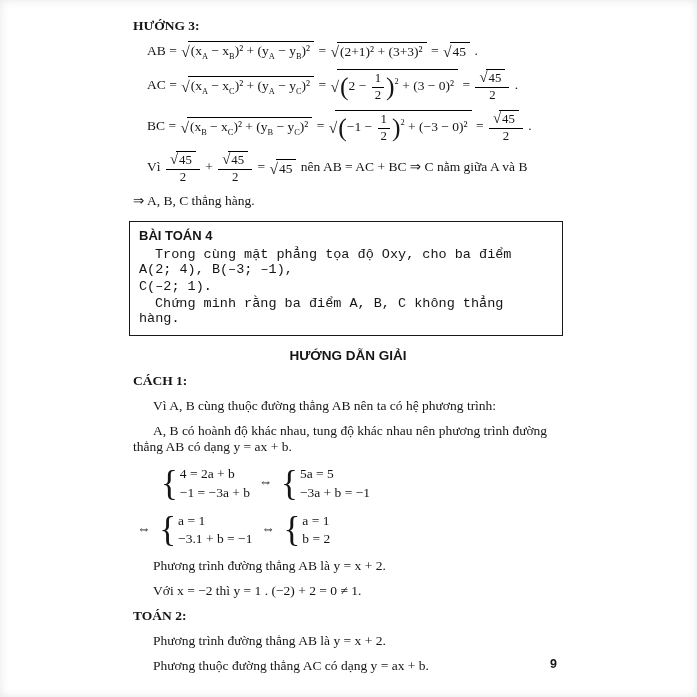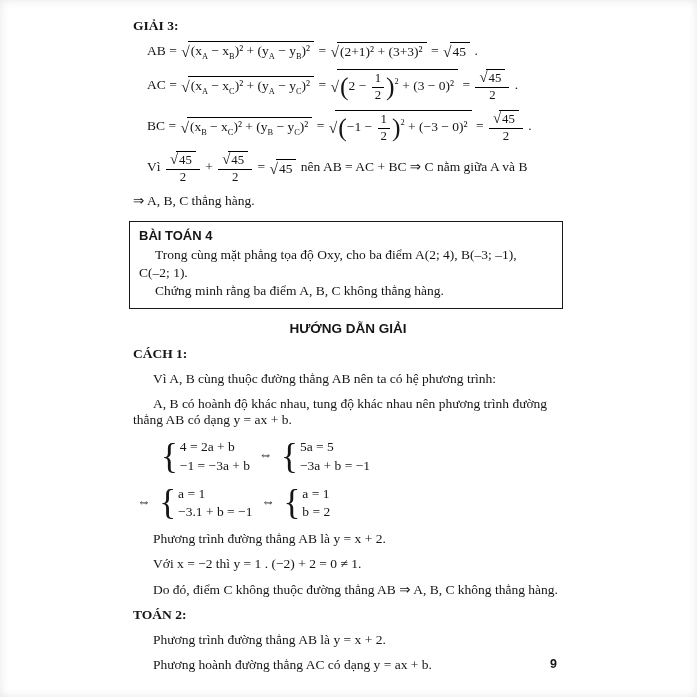--- a/index.html
+++ b/index.html
@@ -31,21 +31,21 @@
   .problem-box {
     border: 1.3px solid #1a1a1a;
     padding: 4px 25px 7px 9px;
     margin: 10px 0 12px -4px;
   }
   .box-title {
     font-family: "Liberation Sans", sans-serif;
     font-weight: bold; font-size: 13px;
     margin: 2px 0 4px 0;
   }
-  .box-text { margin: 2px 0; text-indent: 16px; }
+  .box-text { margin: 2px 0; text-indent: 16px; font-family: Liberation Mono, monospace; }
 
   .guide-title {
     text-align: center;
     font-family: "Liberation Sans", sans-serif;
     font-weight: bold; font-size: 13.5px;
     margin: 12px 0 10px 0;
   }
   .body-text { margin: 9px 0; text-indent: 20px; }
 
   .page-number {
@@ -70,21 +70,21 @@
   .rows  { display: inline-flex; flex-direction: column; }
   .crow  { display: block; line-height: 1.35; }
   .big   { font-size: 1.9em; line-height: 0.85; vertical-align: middle; font-weight: 300; }
 </style>
 </head>
 <body>
 
 <div class="page">
   <div class="content">
 
-    <p class="label">GIẢI 3:</p>
+    <p class="label">HƯỚNG 3:</p>
 
     <div class="math">AB = <span class="sqrt">
           <span class="rad">√</span>
           <span class="vinc">(x<sub>A</sub> − x<sub>B</sub>)² + (y<sub>A</sub> − y<sub>B</sub>)²</span>
         </span> = <span class="sqrt">
           <span class="rad">√</span>
           <span class="vinc">(2+1)² + (3+3)²</span>
         </span> = <span class="sqrt">
           <span class="rad">√</span>
           <span class="vinc">45</span>
@@ -157,22 +157,21 @@
         </span> &nbsp;⇔&nbsp; <span class="cases">
           <span class="brace">{</span>
           <span class="rows">
             <span class="crow">a = 1</span>
             <span class="crow">b = 2</span>
           </span>
         </span></div>
 
     <p class="body-text">Phương trình đường thẳng AB là y = x + 2.</p>
     <p class="body-text">Với x = −2 thì y = 1 . (−2) + 2 = 0 ≠ 1.</p>
-    <p class="body-text">Do đó, điểm C không thuộc đường thẳng AB ⇒ A, B, C không thẳng hàng.</p>
 
     <p class="label">TOÁN 2:</p>
     <p class="body-text">Phương trình đường thẳng AB là y = x + 2.</p>
-    <p class="body-text">Phương hoành đường thẳng AC có dạng y = ax + b.</p>
+    <p class="body-text">Phương thuộc đường thẳng AC có dạng y = ax + b.</p>
 
   </div>
 
   <div class="page-number">9</div>
 </div>
 
 </body></html>

